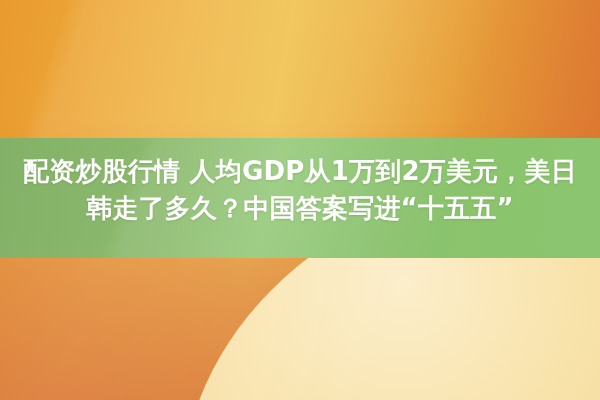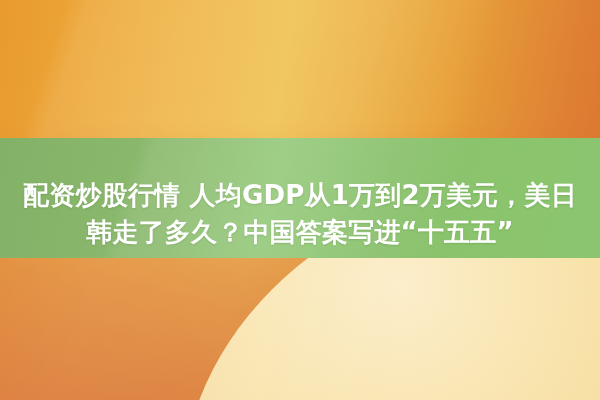--- a/index.html
+++ b/index.html
@@ -92,21 +92,21 @@
         rgba(255,255,255,0.12) 45%,
         rgba(255,255,255,0.06) 62%,
         rgba(255,255,255,0.00) 74%);
   }
 
   
   .headline-wrap {
     position: absolute;
     left: 0;
     right: 0;
-    top: 154px;
+    top: 130px;
     height: 120px;
     display: flex;
     align-items: center;
     justify-content: center;
     padding: 0 14px;
     box-sizing: border-box;
   }
   .headline {
     margin: 0;
     width: 100%;

